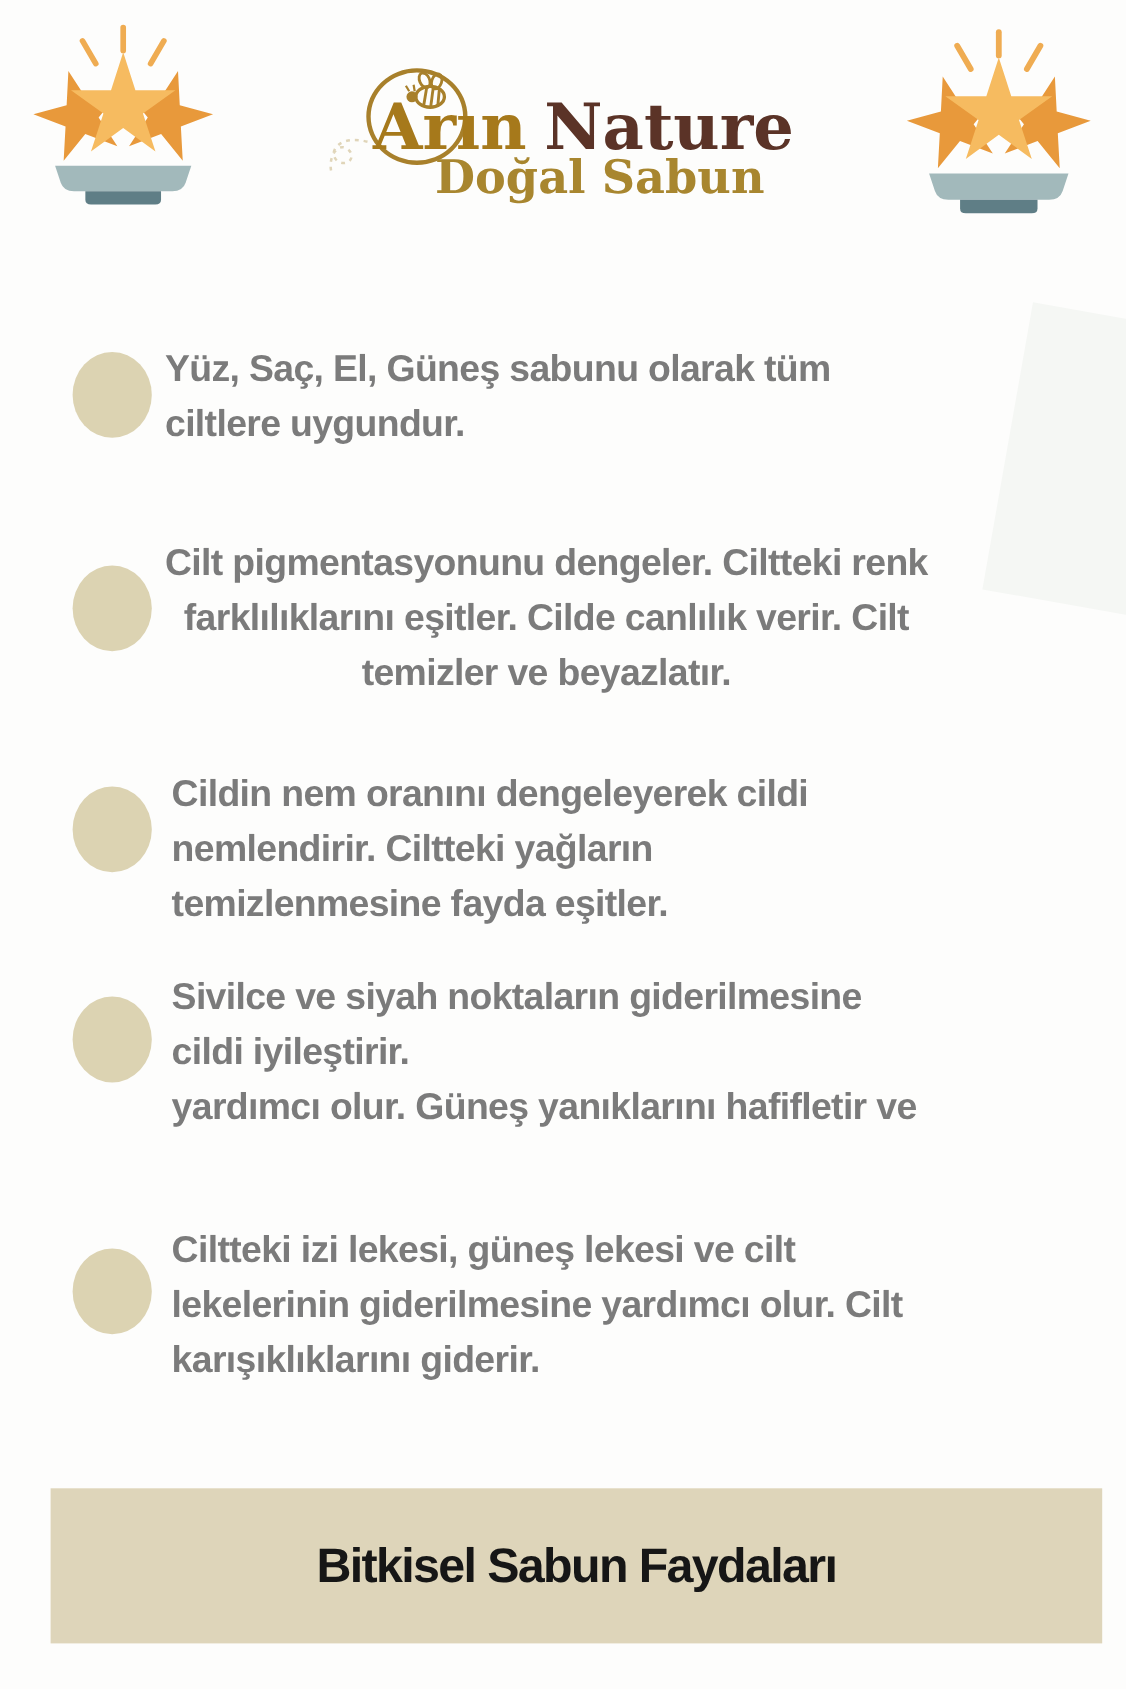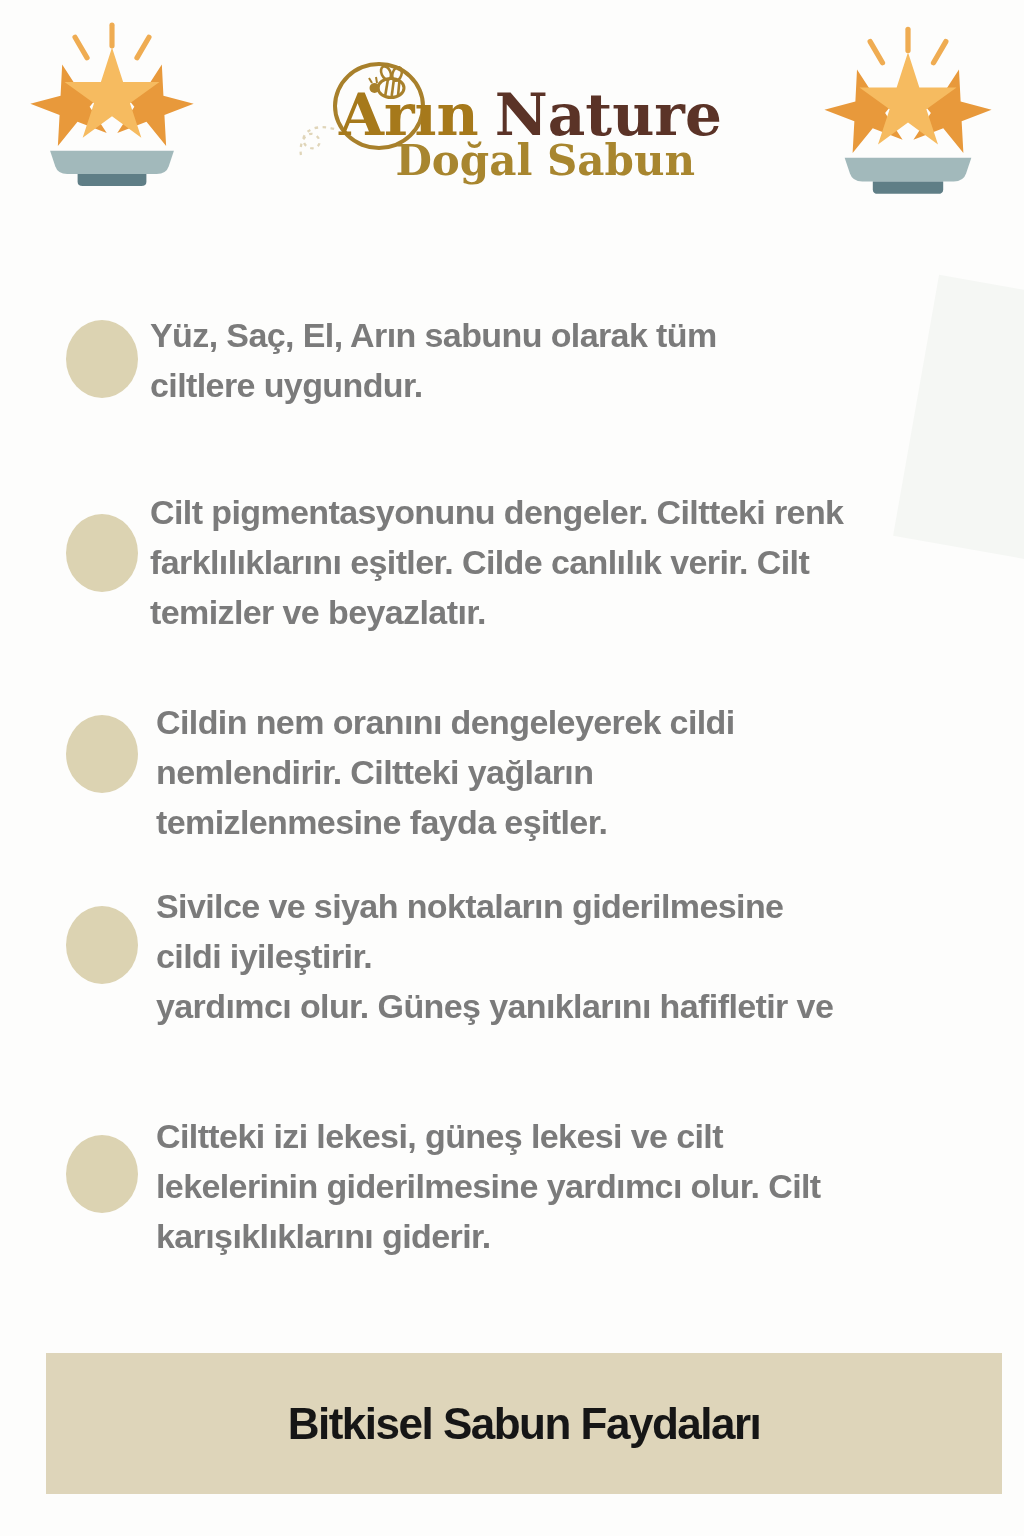--- a/index.html
+++ b/index.html
@@ -28,21 +28,21 @@
   .brand-secondary{color:#5B3327;}
   .tagline{position:absolute;right:2px;top:88px;white-space:nowrap;
            font-family:"DejaVu Serif","Liberation Serif",serif;font-weight:600;
            font-size:42px;line-height:1;color:#A8862F;}
 
   
   .dot{position:absolute;left:66px;width:72px;height:78px;border-radius:50%;background:#DCD3B2;}
   .lines{position:absolute;font-size:34px;font-weight:700;color:#7B7B7B;
          line-height:50px;letter-spacing:-0.6px;white-space:nowrap;}
   .dot-1{top:320px;} .lines-1{left:150px;top:310px;}
-  .dot-2{top:514px;} .lines-2{left:150px;top:487px;}
+  .dot-2{top:514px;} .lines-2{left:150px;top:487px;text-align:center;}
   .dot-3{top:715px;} .lines-3{left:156px;top:697px;}
   .dot-4{top:906px;} .lines-4{left:156px;top:881px;}
   .dot-5{top:1135px;}.lines-5{left:156px;top:1111px;}
 
   
   .banner{position:absolute;left:46px;top:1353px;width:956px;height:141px;background:#DED5BA;
           display:flex;align-items:center;justify-content:center;}
   .banner h1{margin:0;font-size:44px;font-weight:700;letter-spacing:-1.5px;color:#161616;
              white-space:nowrap;font-family:"Liberation Sans",sans-serif;}
 </style>
@@ -94,21 +94,21 @@
     <polygon points="145,50 156.2,84.6 192.6,84.6 163.1,105.9 174.4,140.4 145,119 115.6,140.4 126.9,105.9 97.4,84.6 133.8,84.6" transform="rotate(15 145 100)" fill="#E8993B"></polygon>
     <polygon points="100,32 112.9,72.2 155.2,72.1 120.9,96.8 134.1,136.9 100,112 65.9,136.9 79.1,96.8 44.8,72.1 87.1,72.2" fill="#F6BB60"></polygon>
     <path d="M28,152 L172,152 L166,170 Q163,179 152,179 L48,179 Q37,179 34,170 Z" fill="#A2B9BB"></path>
     <path d="M60,179 L140,179 L140,188 Q140,193 134,193 L66,193 Q60,193 60,188 Z" fill="#5F7E86"></path>
   </svg>
 
   <section>
 
     <span class="dot dot-1"></span>
     <div class="lines lines-1">
-      <div>Yüz, Saç, El, Arın sabunu olarak tüm</div>
+      <div>Yüz, Saç, El, Güneş sabunu olarak tüm</div>
       <div>ciltlere uygundur.</div>
     </div>
 
     <span class="dot dot-2"></span>
     <div class="lines lines-2">
       <div>Cilt pigmentasyonunu dengeler. Ciltteki renk</div>
       <div>farklılıklarını eşitler. Cilde canlılık verir. Cilt</div>
       <div>temizler ve beyazlatır.</div>
     </div>
 

